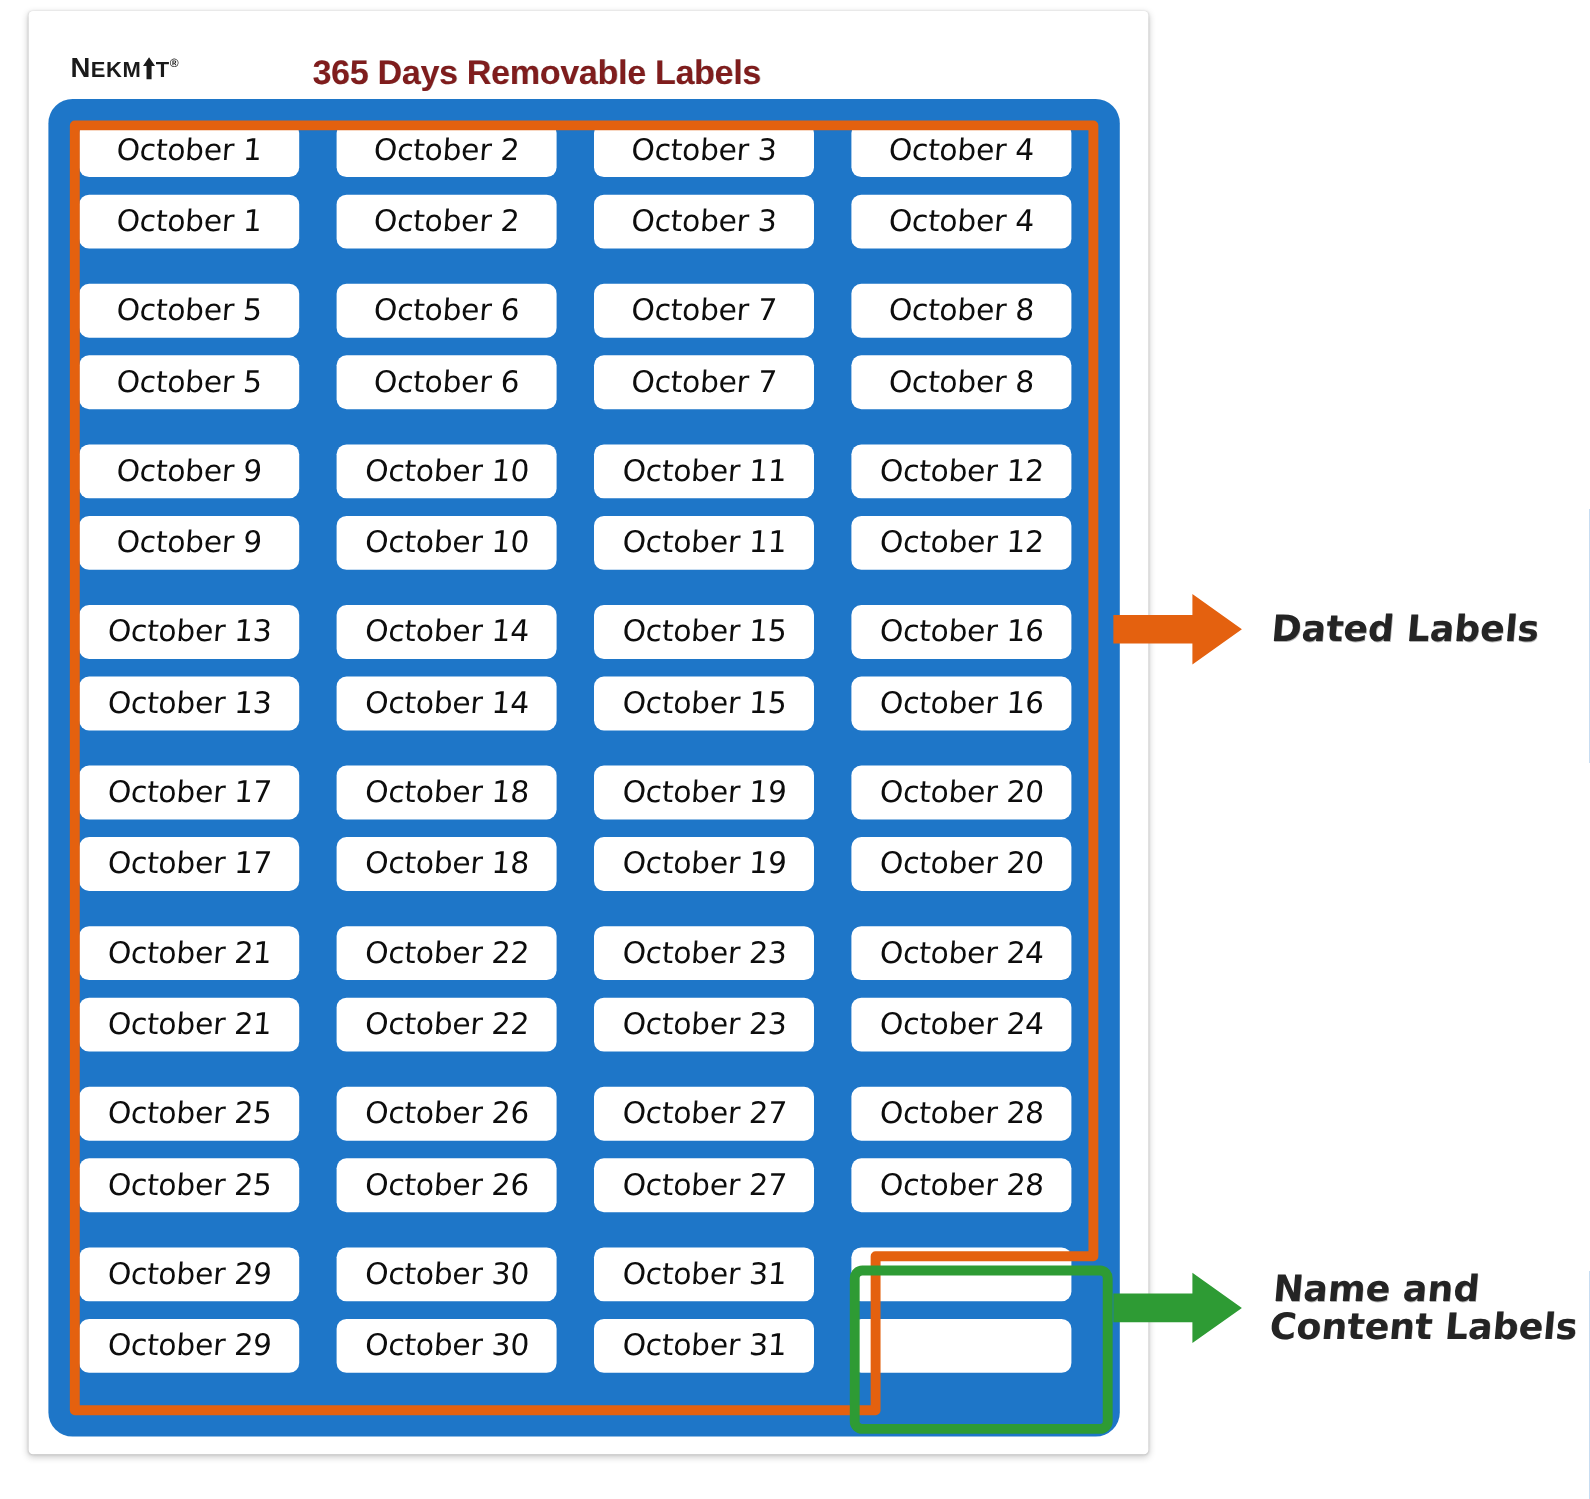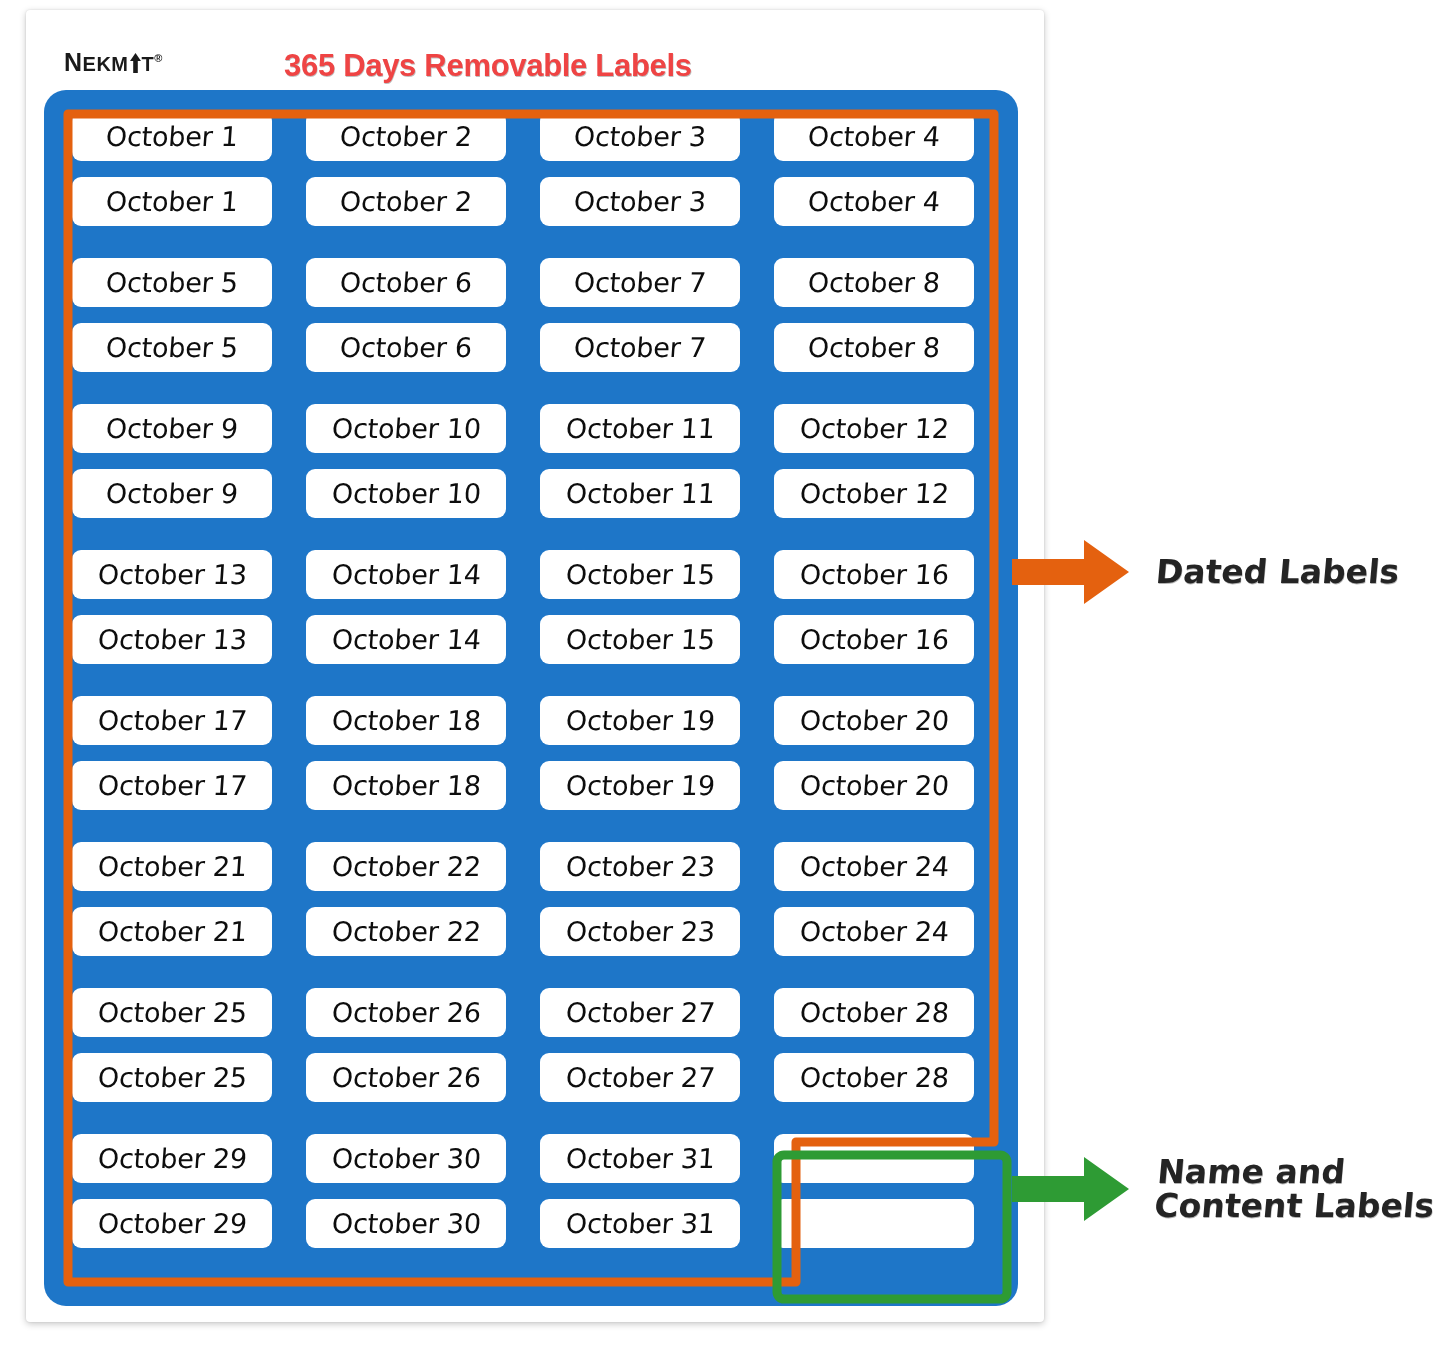--- a/index.html
+++ b/index.html
@@ -63,21 +63,21 @@
     font-weight: bold;
   }
   #sheet-title {
     position: absolute;
     left: 258px;
     top: 38px;
     font-family: "Liberation Sans", sans-serif;
     font-weight: bold;
     font-size: 31px;
     letter-spacing: -0.3px;
-    color: #ef4444;
+    color: #7f1d1d;
     white-space: nowrap;
     text-shadow: 0.6px 0.6px 0 rgba(0,0,0,0.25);
   }
 
   
   #blue-sheet {
     position: absolute;
     left: 18px;
     top: 80px;
     width: 974px;

